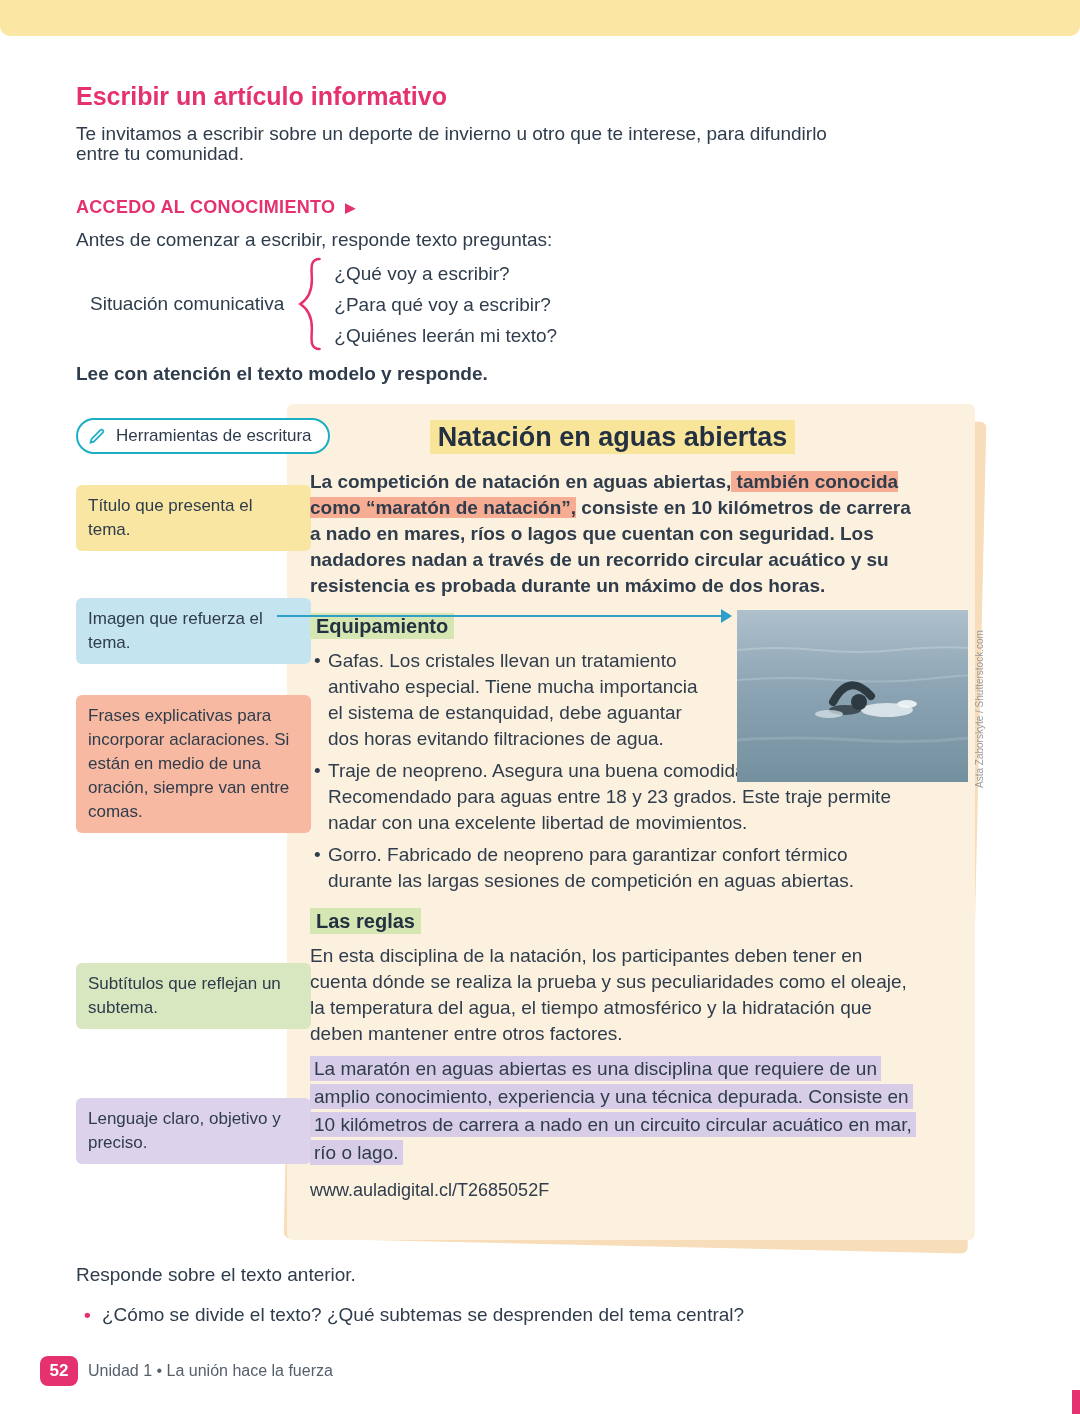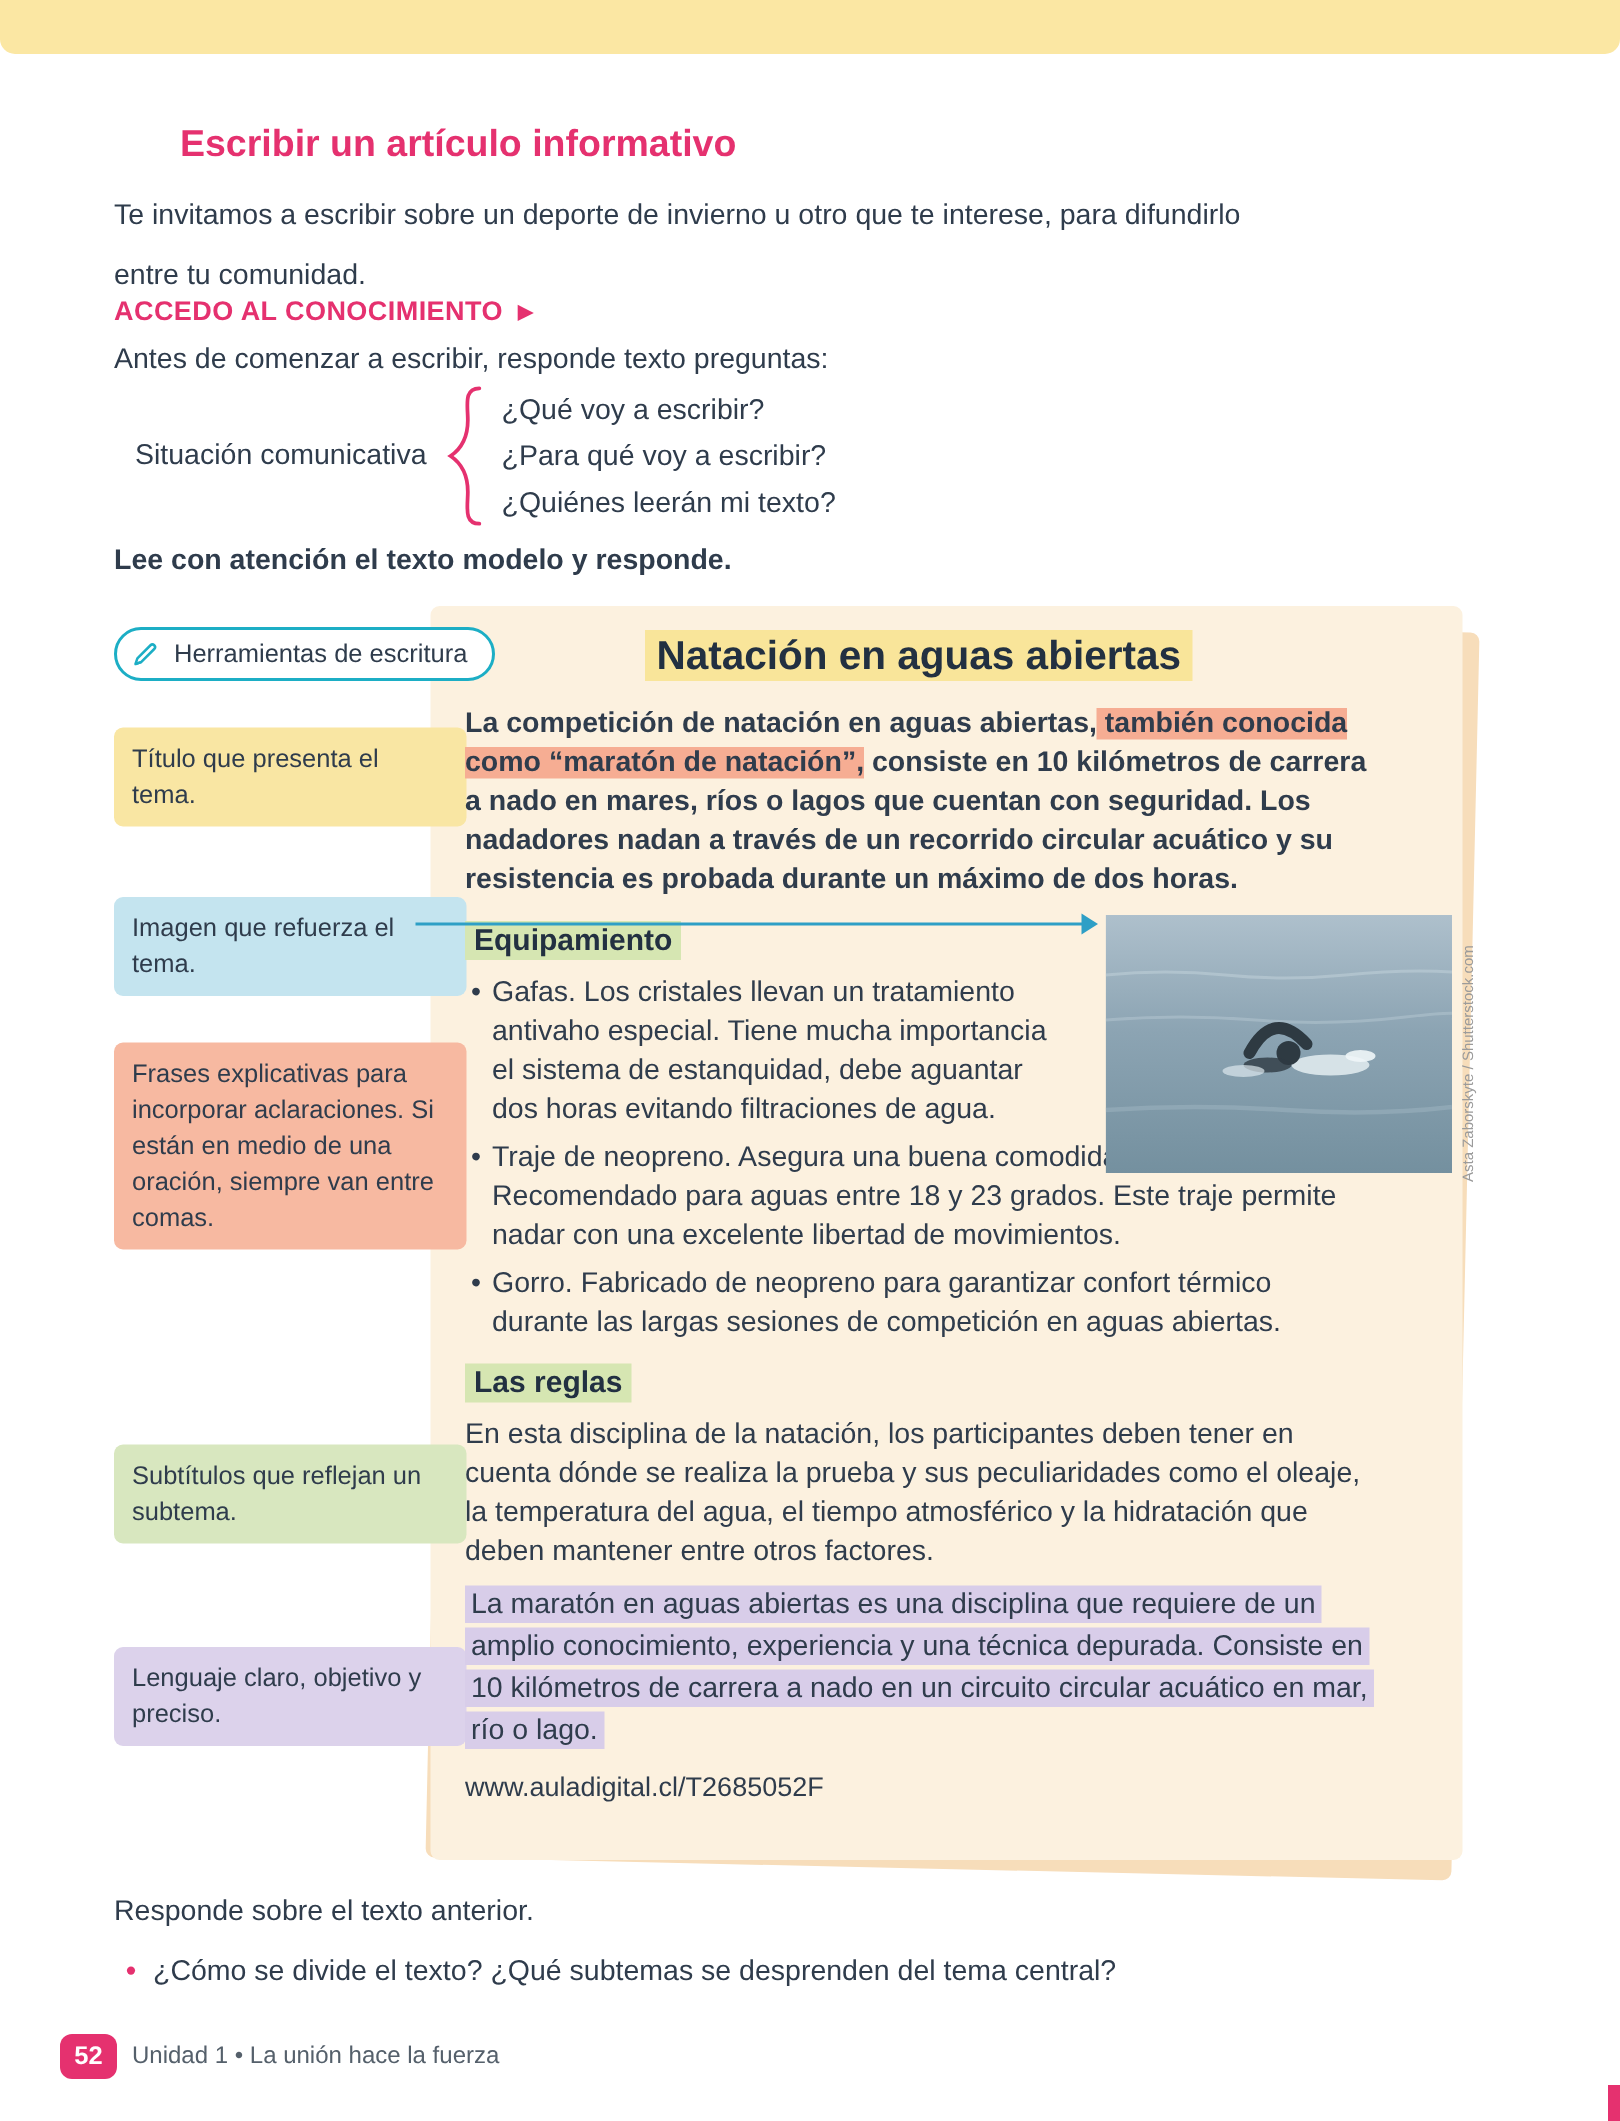--- a/index.html
+++ b/index.html
@@ -2,22 +2,22 @@
 <html><head>
 <meta charset="utf-8">
 <style>
   * { margin:0; padding:0; box-sizing:border-box; }
   html,body { background:#ffffff; }
   body { font-family:"Liberation Sans", sans-serif; color:#2F3C4C; }
   .page { position:relative; width:1080px; height:1414px; background:#ffffff; overflow:hidden; }
 
   .band { position:absolute; top:0; left:0; width:100%; height:36px; background:#FBE7A3; border-radius:0 0 10px 10px; }
 
-  .title { position:absolute; left:76px; top:82px; font-size:25px; font-weight:bold; color:#E5316F;margin-left:44px; }
-  .intro { position:absolute; left:76px; top:124px; width:790px; font-size:19px; line-height:40px; }
+  .title { position:absolute; left:76px; top:82px; font-size:25px; font-weight:bold; color:#E5316F; }
+  .intro { position:absolute; left:76px; top:124px; width:790px; font-size:19px; line-height:20px; }
   .section-head { position:absolute; left:76px; top:197px; font-size:18px; font-weight:bold; color:#E5316F; letter-spacing:0.3px; }
   .section-head .arrow { font-size:13px; margin-left:10px; vertical-align:1px; }
   .before-q { position:absolute; left:76px; top:229px; font-size:19px; }
 
   .situation { position:absolute; left:90px; top:256px; display:flex; align-items:center; gap:12px; }
   .situation .label { font-size:19px; }
   .situation .brace { width:26px; height:96px; }
   .situation .questions div { font-size:19px; line-height:31px; }
 
   .read { position:absolute; left:76px; top:363px; font-size:19px; font-weight:bold; }

